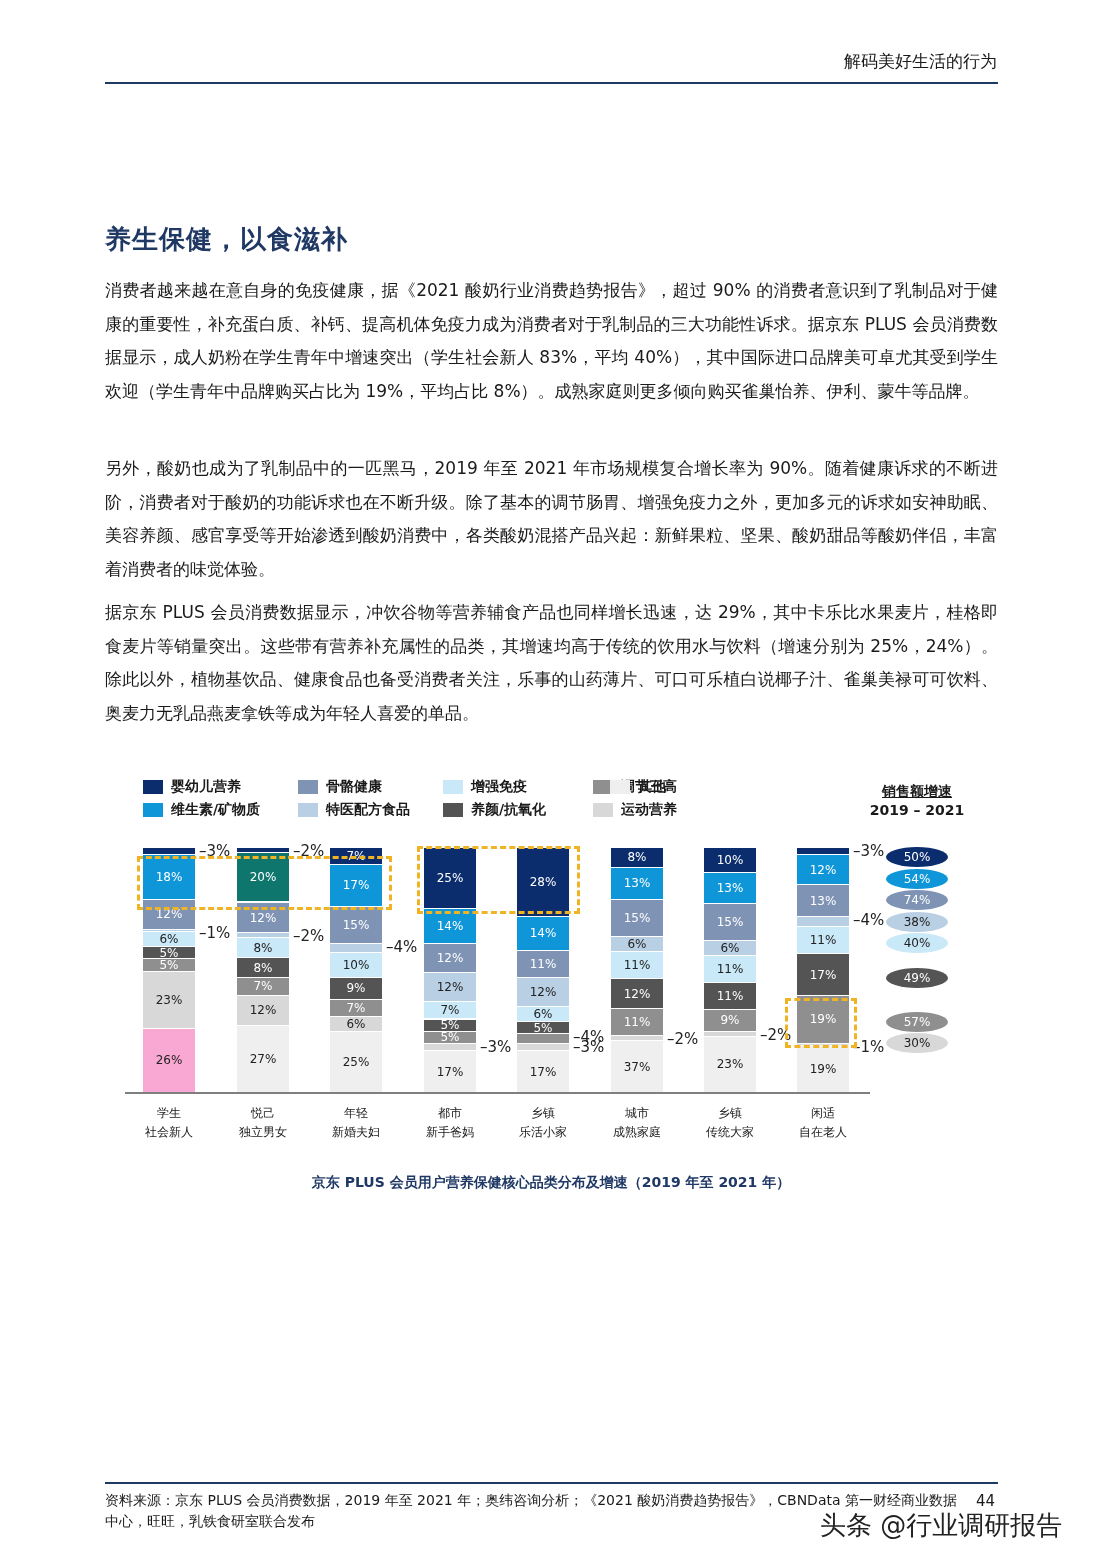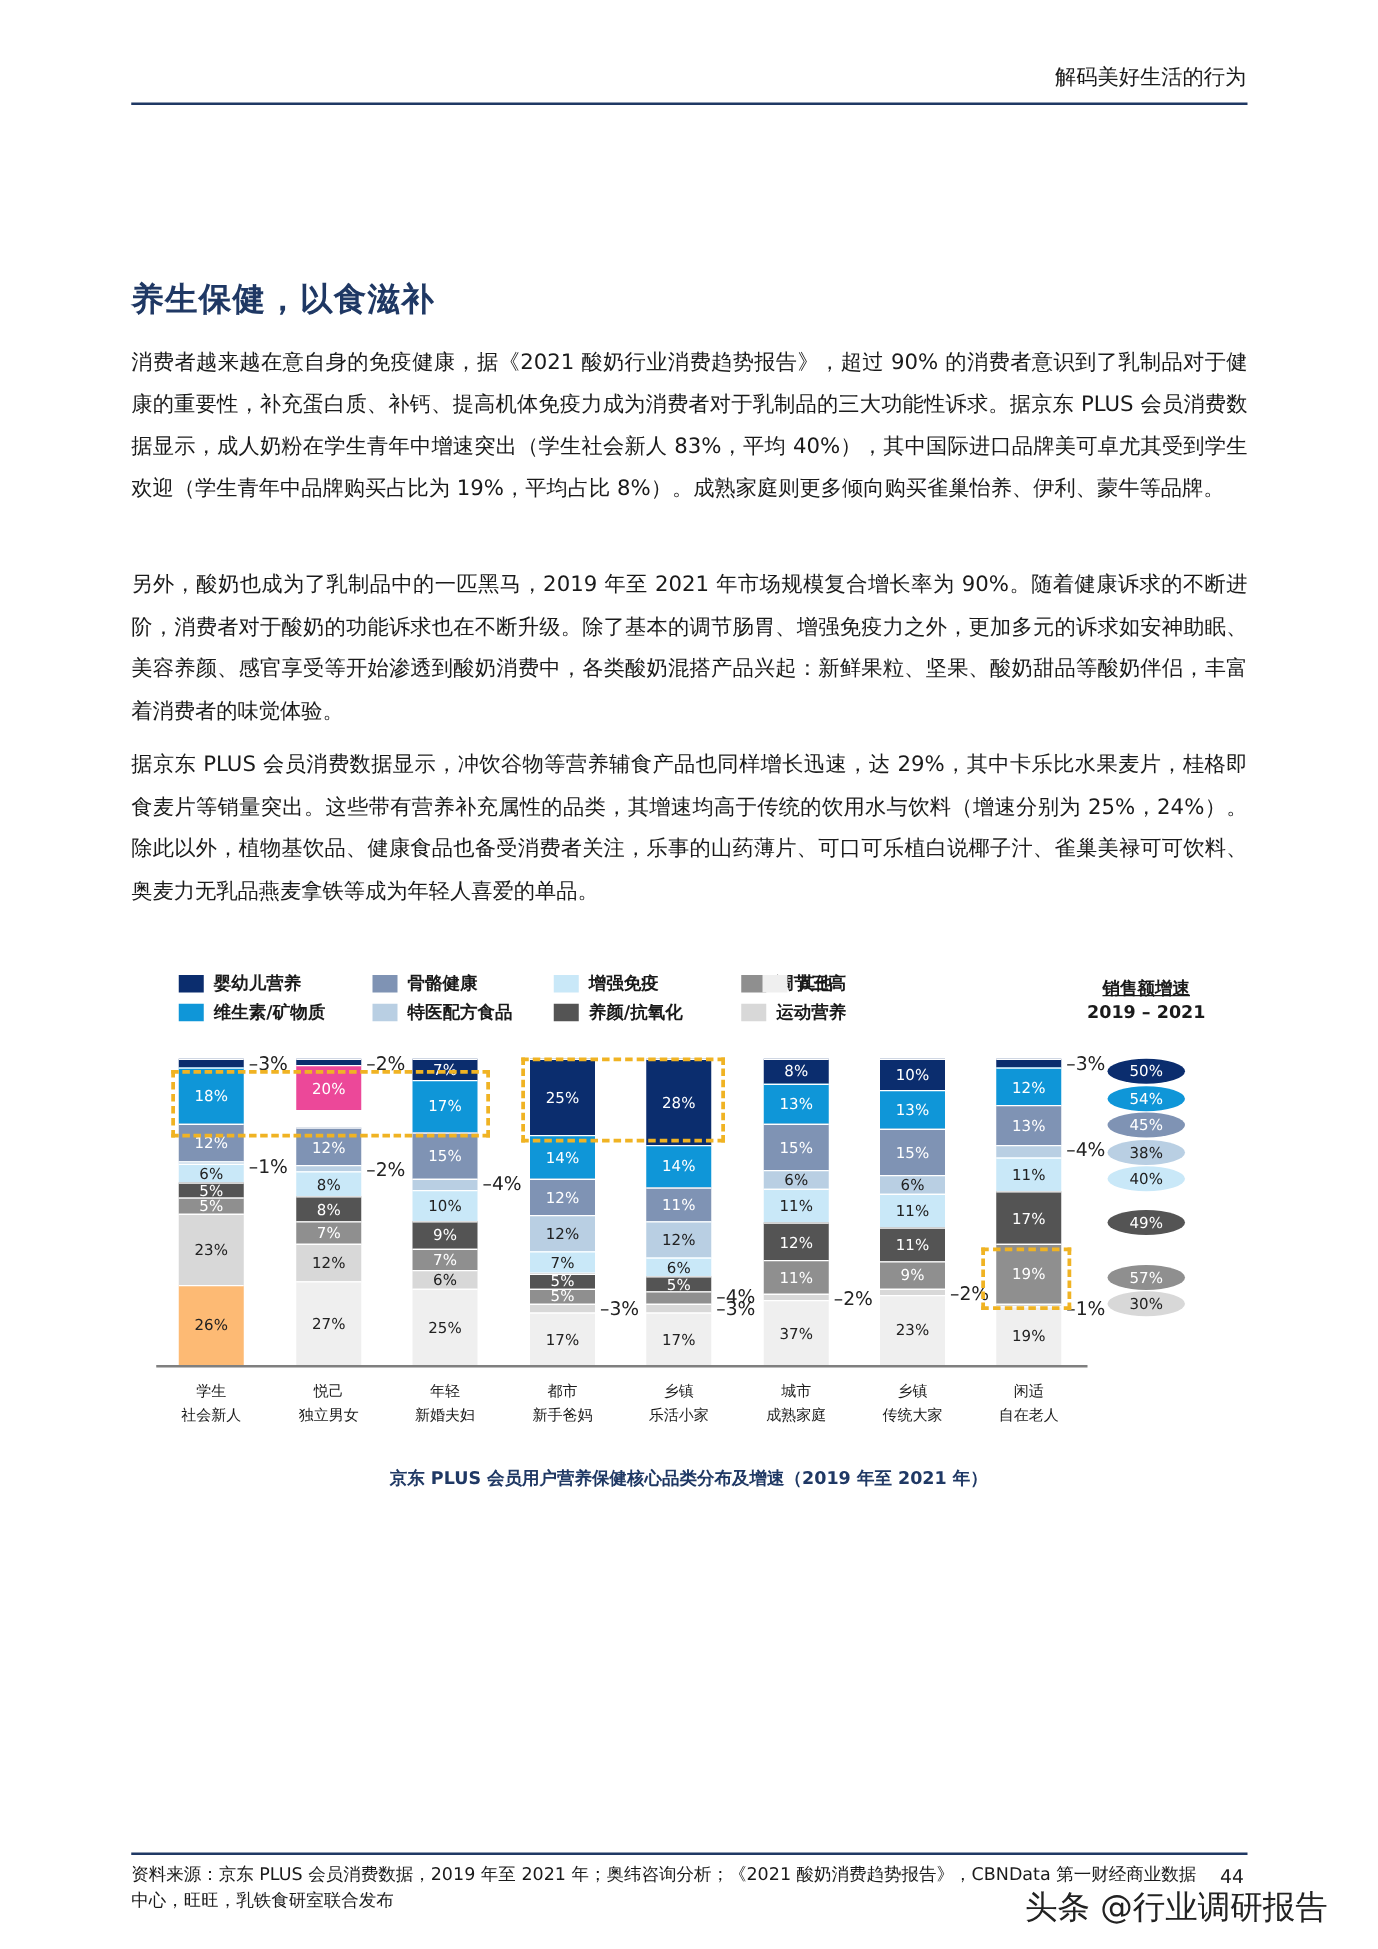--- a/index.html
+++ b/index.html
@@ -125,29 +125,29 @@
         </div>
         <div class="seg" style="top: 98.9899px; height: 12.3737px; background: rgb(84, 84, 84);">
           <span class="lbl">5%</span>
         </div>
         <div class="seg" style="top: 111.364px; height: 12.3737px; background: rgb(143, 143, 143);">
           <span class="lbl">5%</span>
         </div>
         <div class="seg dark-text" style="top: 123.737px; height: 56.9192px; background: rgb(216, 216, 216);">
           <span class="lbl">23%</span>
         </div>
-        <div class="seg dark-text" style="top: 180.657px; height: 64.3434px; background: #fdba74;">
+        <div class="seg dark-text" style="top: 180.657px; height: 64.3434px; background: #f9a8d4;">
           <span class="lbl">26%</span>
         </div>
       </div>
       <div class="bar" style="left: 237px; top: 847px; height: 245px;">
         <div class="seg" style="top: 0px; height: 5px; background: rgb(11, 45, 110); align-items: flex-start;">
           <span class="callout" style="left: 56px; top: -6px;">–2%</span>
         </div>
-        <div class="seg" style="top: 5px; height: 36px; background: #ec4899;">
+        <div class="seg" style="top: 5px; height: 49px; background: #0f766e;">
           <span class="lbl">20%</span>
         </div>
         <div class="seg" style="top: 55px; height: 30px; background: rgb(127, 147, 180);">
           <span class="lbl">12%</span>
         </div>
         <div class="seg dark-text" style="top: 85px; height: 5px; background: rgb(185, 207, 227); align-items: flex-start;">
           <span class="callout" style="left: 56px; top: -6px;">–2%</span>
         </div>
         <div class="seg dark-text" style="top: 90px; height: 20px; background: rgb(201, 232, 248);">
           <span class="lbl">8%</span>
@@ -371,21 +371,21 @@
         <div>传统大家</div>
       </div>
       <div class="xlabel" style="left: 778px;">
         <div>闲适</div>
         <div>自在老人</div>
       </div>
     </div>
   <div id="pills">
       <div class="pill" style="top: 847px; background: rgb(11, 45, 110); color: rgb(255, 255, 255);">50%</div>
       <div class="pill" style="top: 869px; background: rgb(15, 150, 216); color: rgb(255, 255, 255);">54%</div>
-      <div class="pill" style="top: 890px; background: rgb(127, 147, 180); color: rgb(255, 255, 255);">45%</div>
+      <div class="pill" style="top: 890px; background: rgb(127, 147, 180); color: rgb(255, 255, 255);">74%</div>
       <div class="pill" style="top: 912px; background: rgb(185, 207, 227); color: rgb(34, 34, 34);">38%</div>
       <div class="pill" style="top: 933px; background: rgb(201, 232, 248); color: rgb(34, 34, 34);">40%</div>
       <div class="pill" style="top: 968px; background: rgb(84, 84, 84); color: rgb(255, 255, 255);">49%</div>
       <div class="pill" style="top: 1012px; background: rgb(143, 143, 143); color: rgb(255, 255, 255);">57%</div>
       <div class="pill" style="top: 1033px; background: rgb(216, 216, 216); color: rgb(34, 34, 34);">30%</div>
     </div>
 
   <div class="dash-box" style="left:137px; top:856px; width:255px; height:54px;"></div>
   <div class="dash-box" style="left:417px; top:846px; width:163px; height:68px;"></div>
   <div class="dash-box" style="left:785px; top:998px; width:72px; height:50px;"></div>

